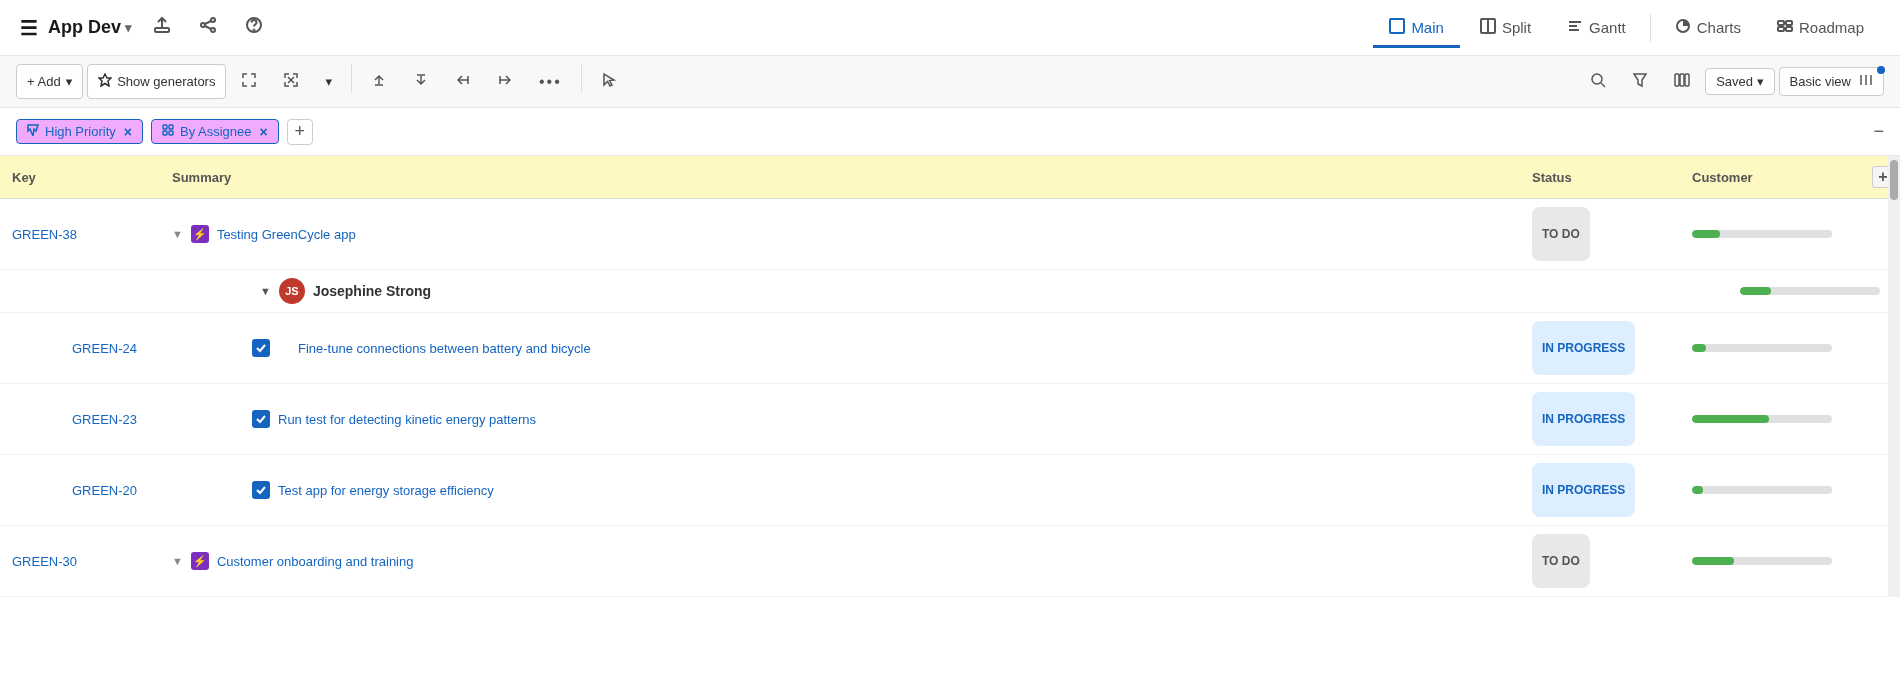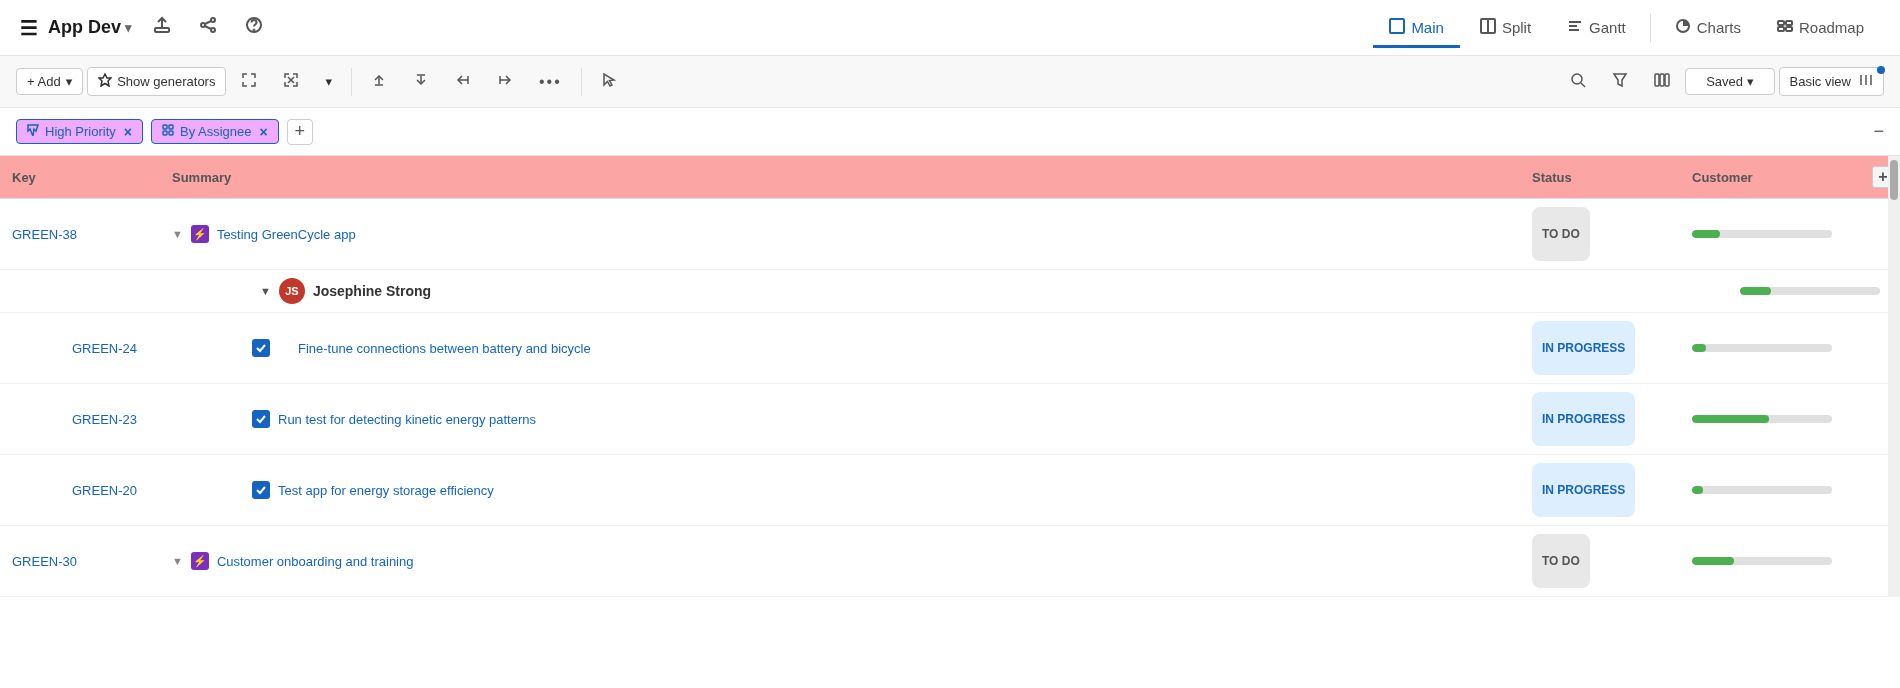--- a/index.html
+++ b/index.html
@@ -67,21 +67,20 @@
     .view-tab-divider {
       width: 1px;
       height: 28px;
       background: #ddd;
       margin: 0 4px;
     }
 
     
     .toolbar {
       display: flex;
-      align-items: center;
       padding: 8px 16px;
       border-bottom: 1px solid #e5e5e5;
       background: #f8f8f8;
       gap: 4px;
       height: 52px;
     }
     .toolbar-btn {
       display: flex;
       align-items: center;
       gap: 5px;
@@ -104,21 +103,21 @@
     .toolbar-right {
       display: flex;
       align-items: center;
       gap: 4px;
       margin-left: auto;
     }
     .saved-btn {
       display: flex;
       align-items: center;
       gap: 4px;
-      padding: 5px 20px;
+      padding: 5px 10px;
       border: 1px solid #ccc;
       background: #fff;
       border-radius: 4px;
       cursor: pointer;
       font-size: 13px;
       color: #333;
     }
     .basic-view-btn {
       display: flex;
       align-items: center;
@@ -200,21 +199,21 @@
       background: #fff;
       overflow-x: auto;
     }
     .data-table {
       width: 100%;
       border-collapse: collapse;
       table-layout: fixed;
     }
     .data-table thead tr {
       border-bottom: 1px solid #ddd;
-      background: #fca5a5;
+      background: #fef9c3;
     }
     .data-table th {
       padding: 10px 12px;
       text-align: left;
       font-size: 13px;
       font-weight: 600;
       color: #555;
       white-space: nowrap;
     }
     .data-table th.col-key { width: 160px; }

